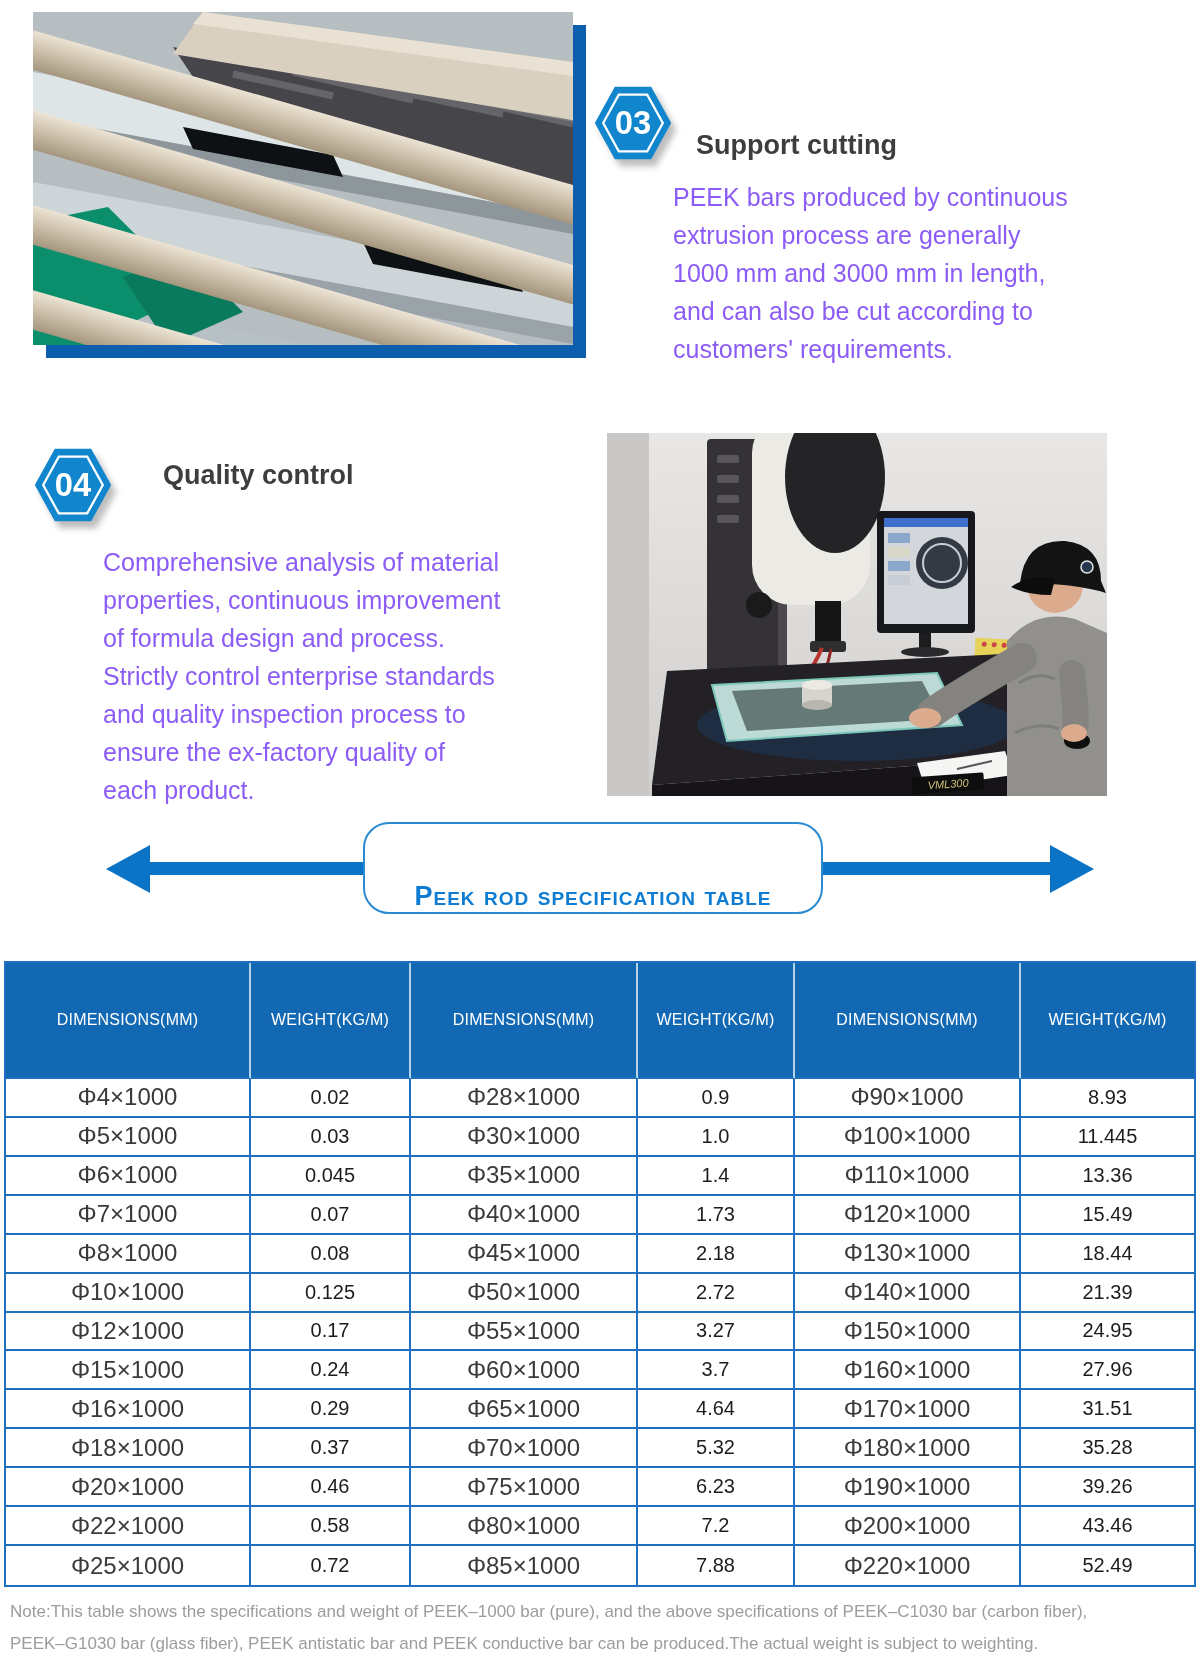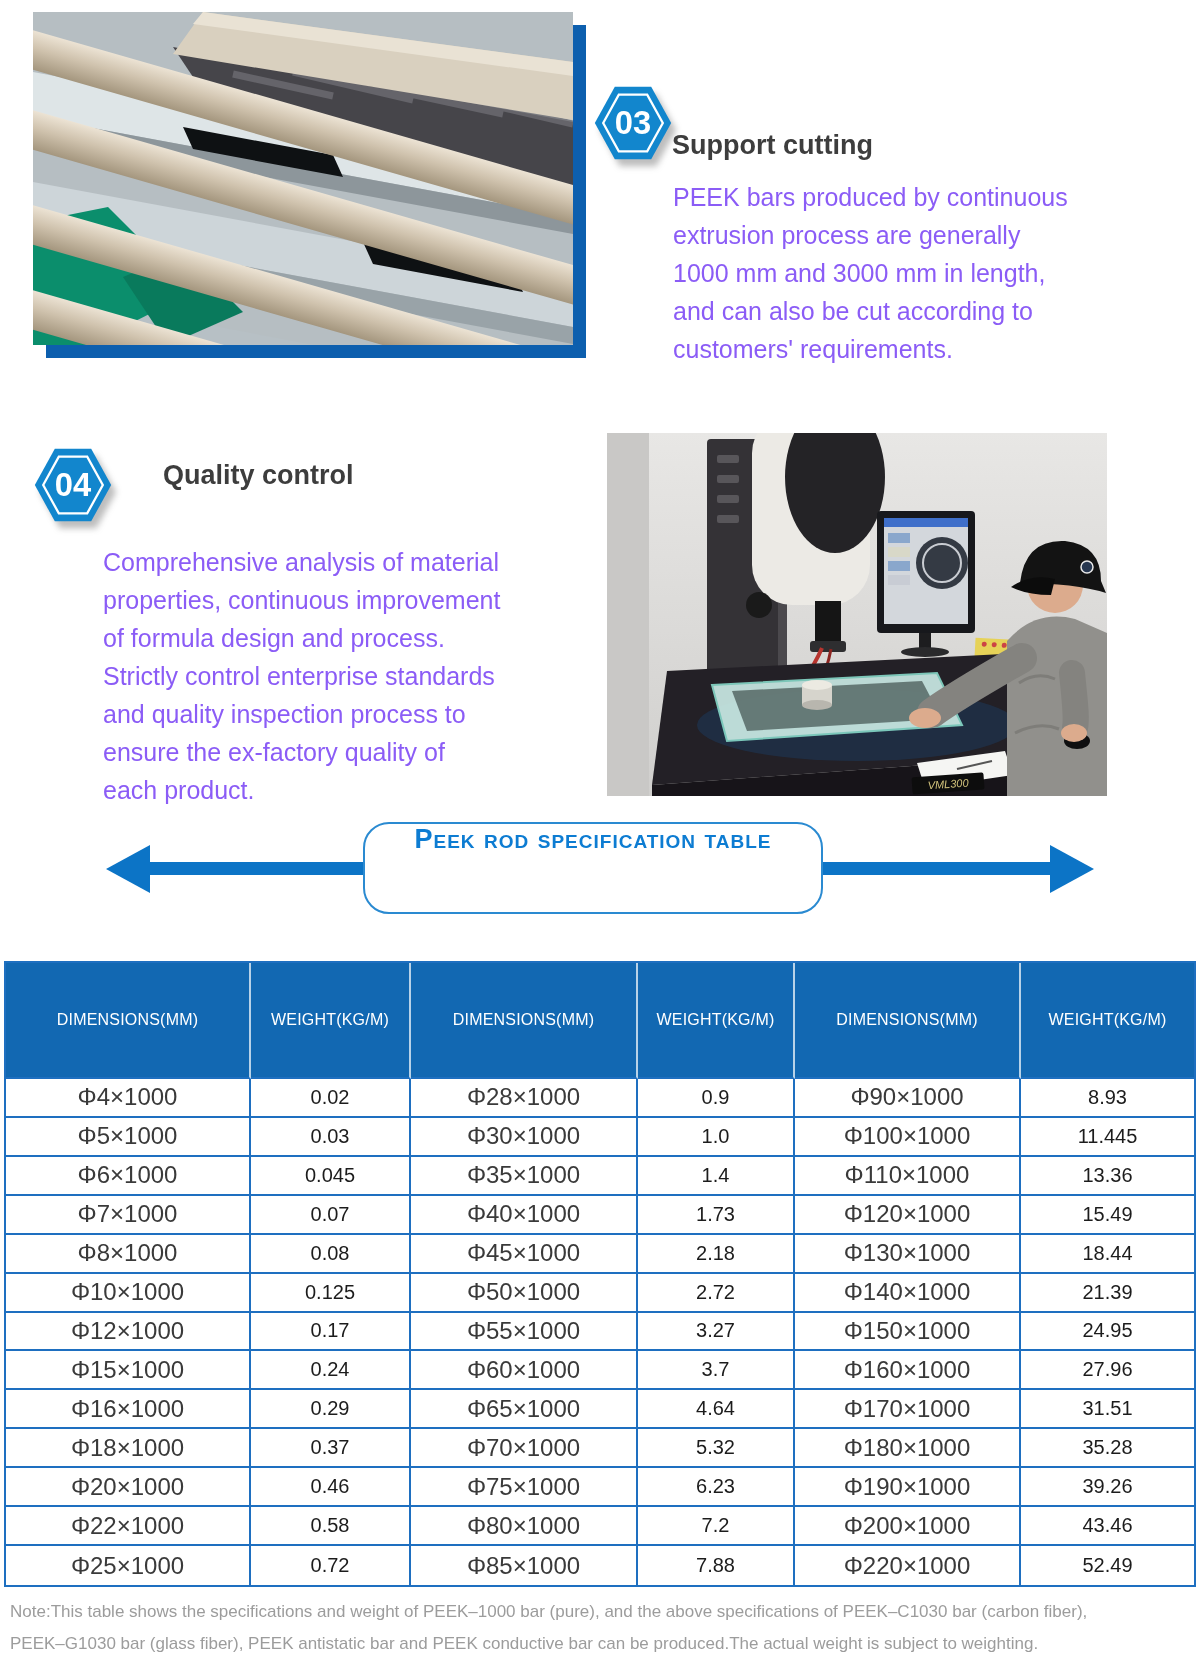--- a/index.html
+++ b/index.html
@@ -15,30 +15,30 @@
   
   .badge{position:absolute;width:80px;height:88px;
          filter:drop-shadow(5px 7px 3px rgba(90,90,90,.40));}
   .badge svg{width:100%;height:100%;display:block;}
   .badge-03{left:593px;top:79px;}
   .badge-04{left:33px;top:441px;}
   .badge text{font-family:"Liberation Sans",sans-serif;font-weight:bold;font-size:36px;fill:#ffffff;}
 
   
   .sec-title{position:absolute;font-size:27px;font-weight:bold;color:#3d3d3d;white-space:nowrap;}
-  .title-03{left:672px;top:108px;}
+  .title-03{left:696px;top:108px;}
   .title-04{left:163px;top:452px;margin-top:8px;}
   .para{position:absolute;font-size:25px;color:#8b5cf6;}
   .para .line{height:38px;line-height:38px;white-space:nowrap;}
   .para-03{left:673px;top:178px;}
   .para-04{left:103px;top:543px;}
 
   
   .banner-box{position:absolute;left:363px;top:822px;width:460px;height:92px;background:#ffffff;
-              border:2px solid #2a8ad1;border-radius:26px;display:flex;align-items:flex-start;justify-content:center;box-sizing:border-box;}
+              border:2px solid #2a8ad1;border-radius:26px;display:flex;align-items:flex-end;justify-content:center;box-sizing:border-box;}
   .banner-label{font-variant:small-caps;font-weight:bold;font-size:27px;letter-spacing:1px;color:#0d7cd2;white-space:nowrap;}
   .arrow-bar{position:absolute;top:862px;height:13px;background:#0c74c6;}
   .bar-left{left:149px;width:214px;}
   .bar-right{left:823px;width:227px;}
   .arrow-head{position:absolute;top:845px;width:0;height:0;border-top:24px solid transparent;border-bottom:24px solid transparent;}
   .head-left{left:106px;border-right:44px solid #0c74c6;}
   .head-right{left:1050px;border-left:44px solid #0c74c6;}
 
   
   .spec-grid{position:absolute;left:4px;top:961px;width:1192px;height:626px;box-sizing:border-box;

